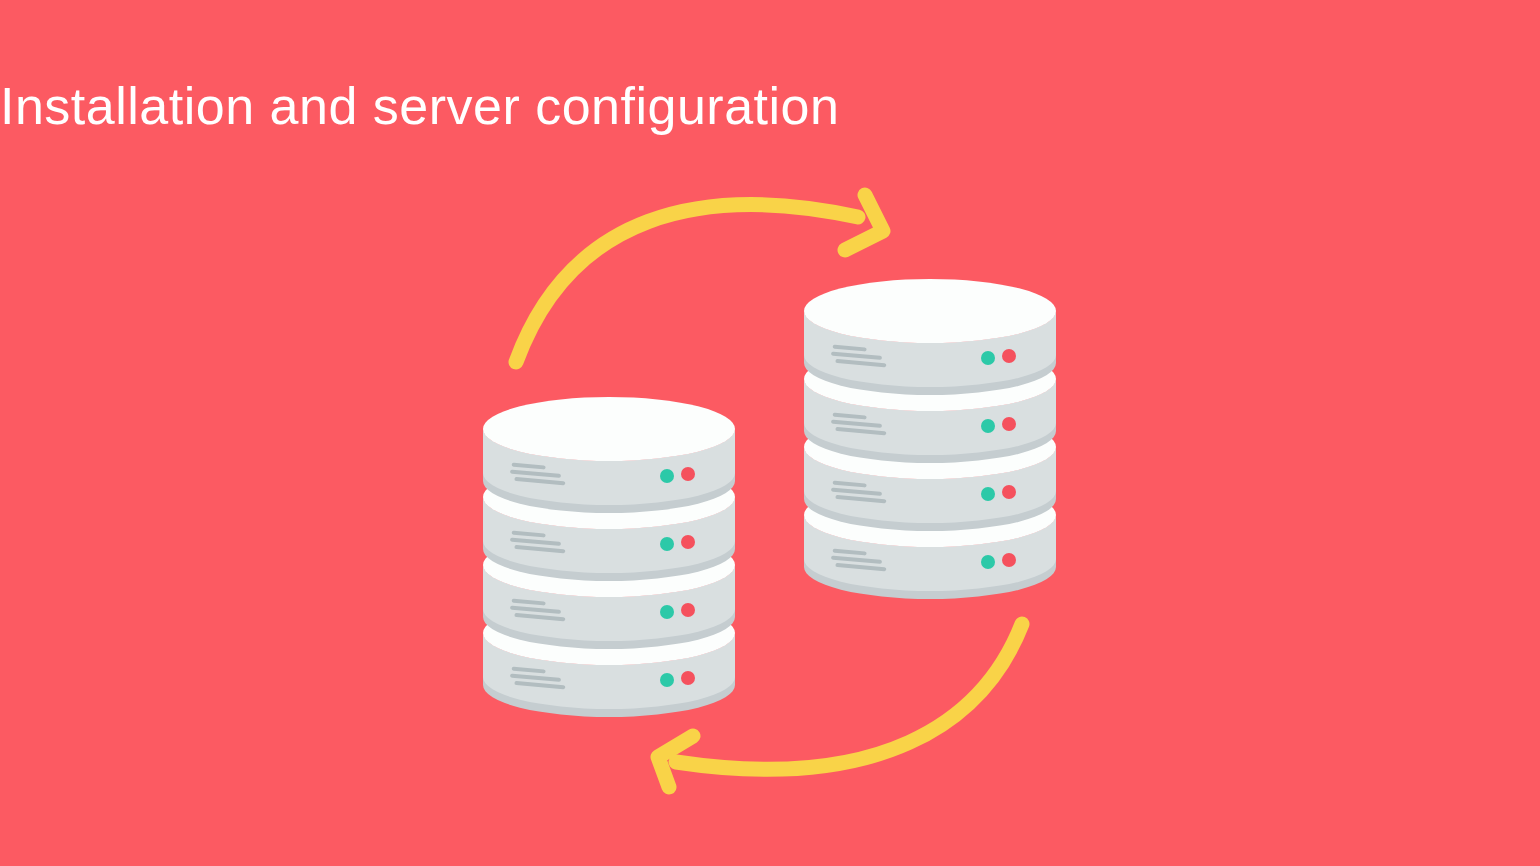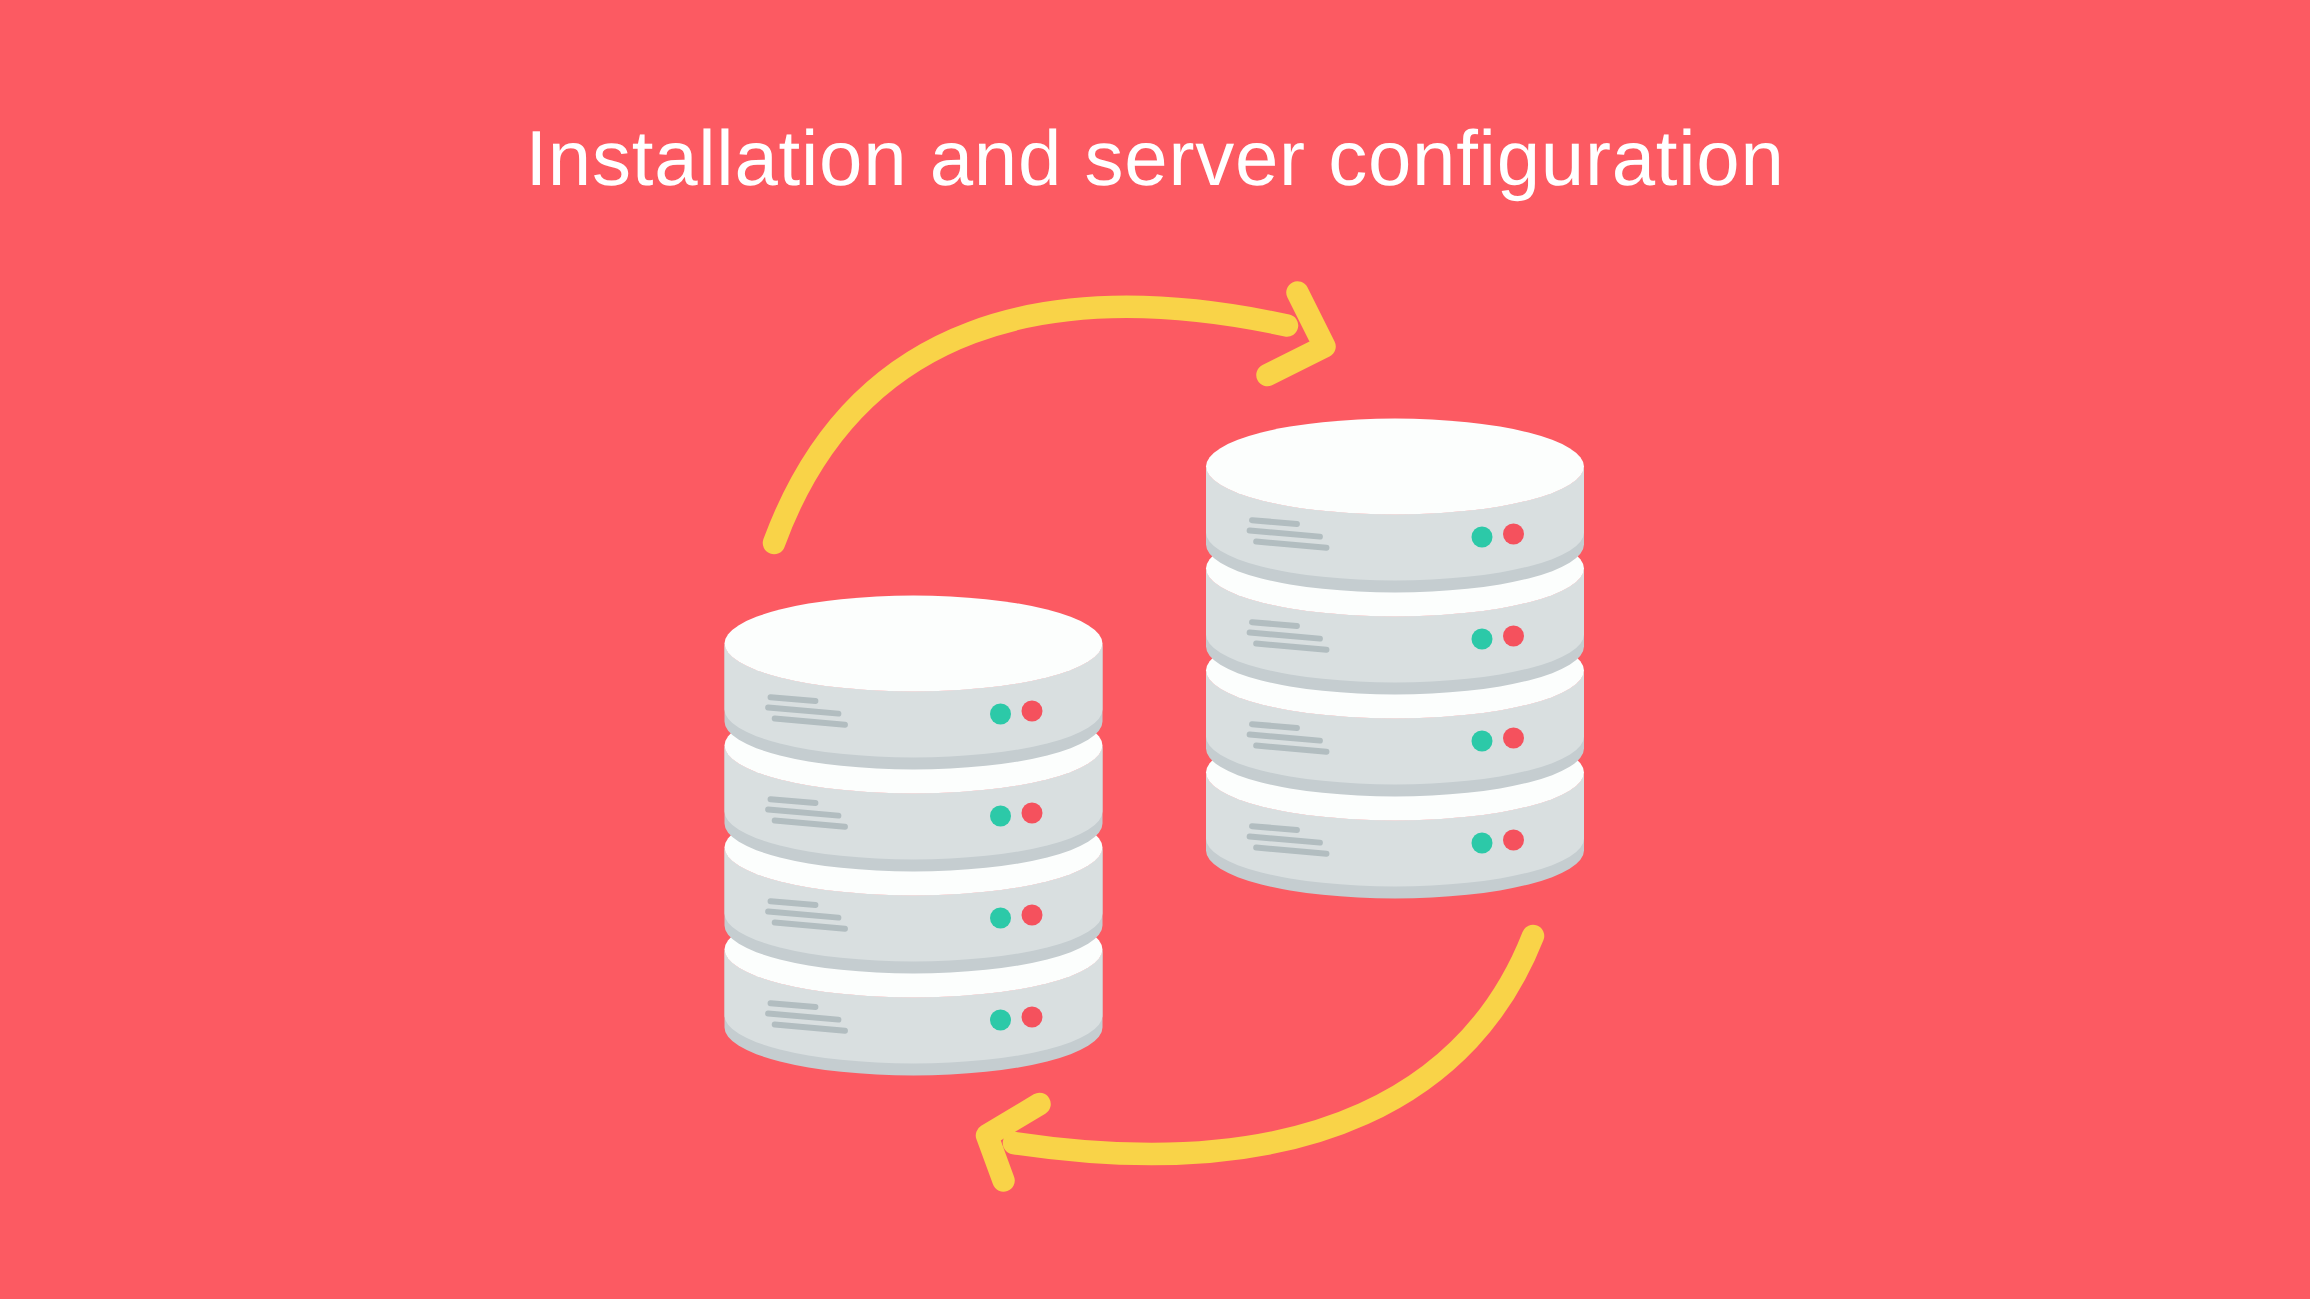--- a/index.html
+++ b/index.html
@@ -18,21 +18,21 @@
   html,body{margin:0;padding:0;}
   body{
     width:1540px;height:866px;
     background:var(--background);
     overflow:hidden;position:relative;
     font-family:"Liberation Sans", sans-serif;
   }
   .stage{position:absolute;inset:0;width:1540px;height:866px;}
   .page-title{
     position:absolute;left:0;right:0;top:74px;
-    text-align:center;
+    text-align:left;
     color:var(--title-text);
     font-weight:300;
     font-size:52px;
     line-height:64px;
     letter-spacing:0.5px;
   }
   .illustration{position:absolute;left:0;top:0;width:1540px;height:866px;display:block;}
   .arrow-stroke{fill:none;stroke:var(--arrow);stroke-width:15;stroke-linecap:round;stroke-linejoin:round;}
   .disk-rim{fill:var(--disk-rim);}
   .disk-body{fill:var(--disk-body);}

